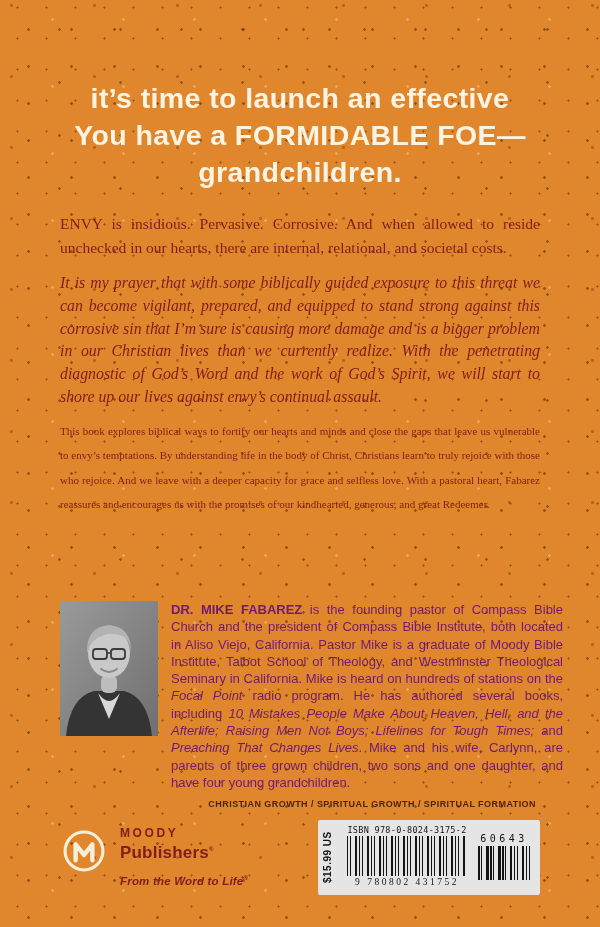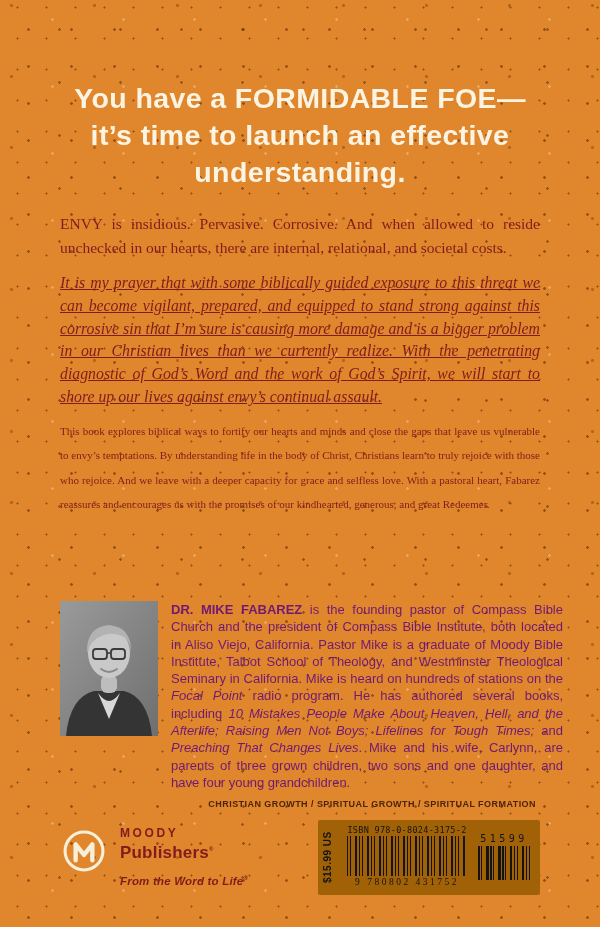--- a/index.html
+++ b/index.html
@@ -28,21 +28,21 @@
     font-size:28.5px; line-height:37px; font-weight:bold; letter-spacing:.4px;
     color:#FCF4E2;
   }
 
   .para {
     left:60px; width:480px; margin:0;
     font-family:"Liberation Serif", serif; color:#7f1d1d;
     text-align:justify;
   }
   .p-intro { top:212px; font-size:15.5px; line-height:23.5px; }
-  .p-quote { top:272px; font-size:15.8px; line-height:22.8px; font-style:italic;text-decoration:underline; }
+  .p-quote { top:272px; font-size:15.8px; line-height:22.8px; font-style:italic; }
   .p-desc  { top:419px; font-size:11px; line-height:24.3px; }
 
   .bio-row { top:601px; left:60px; width:503px; display:flex; }
   .photo { width:98px; height:135px; flex:none; overflow:hidden; }
   .photo svg { display:block; }
   .bio-text {
     margin:0 0 4px 13px; width:392px;
     font-size:13px; line-height:17.3px; color:#701a75; text-align:justify;
   }
 
@@ -55,21 +55,21 @@
   .publisher { left:62px; top:827px; display:flex; align-items:flex-start; color:#7f1d1d; }
   .logo-mark { width:44px; height:44px; flex:none; margin-top:2px; }
   .pub-text { margin-left:14px; }
   .pub-name1 { font-size:12px; line-height:13px; font-weight:bold; letter-spacing:2.6px; }
   .pub-name2 { font-size:17px; line-height:18px; font-weight:bold; letter-spacing:.2px; }
   .pub-tagline { margin-top:13px; font-size:11.5px; font-style:italic; font-weight:bold; letter-spacing:.2px; }
   sup.reg { font-size:6px; vertical-align:super; }
 
   
   .barcode-box {
-    left:318px; top:820px; width:222px; height:75px; background:#a16207;
+    left:318px; top:820px; width:222px; height:75px; background:#e5e5e5;
     border-radius:2px; display:flex; box-sizing:border-box; padding:5px 6px 6px 4px;
     color:#141414;
   }
   .price-rot { width:18px; flex:none; writing-mode:vertical-rl; transform:rotate(180deg);
     font-size:10px; font-weight:bold; letter-spacing:.5px; text-align:center;
     font-family:"Liberation Sans", sans-serif; }
   .bc-main { flex:1; display:flex; flex-direction:column; align-items:center; }
   .isbn { font-family:"DejaVu Sans Mono", monospace; font-size:8.5px; letter-spacing:.3px; white-space:nowrap; }
   .bars {
     width:120px; height:40px; margin-top:1px;
@@ -82,23 +82,23 @@
   .bc-right { width:60px; flex:none; display:flex; flex-direction:column; align-items:center; padding-top:8px; }
   .price-code { font-family:"DejaVu Sans Mono", monospace; font-size:10px; letter-spacing:3.5px; }
   .bars.small { width:52px; height:34px; margin-top:2px; }
 </style>
 </head>
 <body>
 
 <div class="cover">
 
   <h1 class="layer headline">
+    <div>it’s time to launch an effective</div>
     <div>You have a FORMIDABLE FOE—</div>
-    <div>it’s time to launch an effective</div>
-    <div>understanding.</div>
+    <div>grandchildren.</div>
   </h1>
 
   <p class="layer para p-intro">ENVY is insidious. Pervasive. Corrosive. And when allowed to reside unchecked in our hearts, there are internal, relational, and societal costs.</p>
 
   <p class="layer para p-quote">It is my prayer that with some biblically guided exposure to this threat we can become vigilant, prepared, and equipped to stand strong against this corrosive sin that I’m sure is causing more damage and is a bigger problem in our Christian lives than we currently realize. With the penetrating diagnostic of God’s Word and the work of God’s Spirit, we will start to shore up our lives against envy’s continual assault.</p>
 
   <p class="layer para p-desc">This book explores biblical ways to fortify our hearts and minds and close the gaps that leave us vulnerable to envy’s temptations. By understanding life in the body of Christ, Christians learn to truly rejoice with those who rejoice. And we leave with a deeper capacity for grace and selfless love. With a pastoral heart, Fabarez reassures and encourages us with the promises of our kindhearted, generous, and great Redeemer.</p>
 
   <div class="layer bio-row">
     <div class="photo">
@@ -146,18 +146,18 @@
   </div>
 
   <div class="layer barcode-box">
     <div class="price-rot">$15.99 US</div>
     <div class="bc-main">
       <div class="isbn">ISBN 978-0-8024-3175-2</div>
       <div class="bars"></div>
       <div class="digits">9 780802 431752</div>
     </div>
     <div class="bc-right">
-      <div class="price-code">51599</div>
+      <div class="price-code">60643</div>
       <div class="bars small"></div>
     </div>
   </div>
 
 </div>
 
 </body></html>

